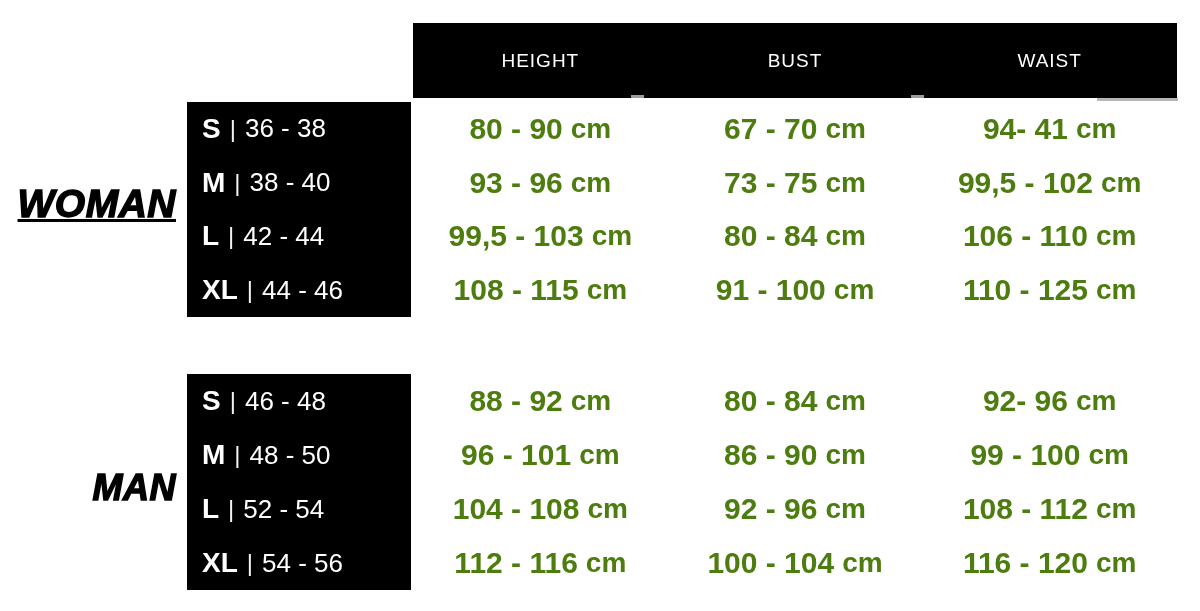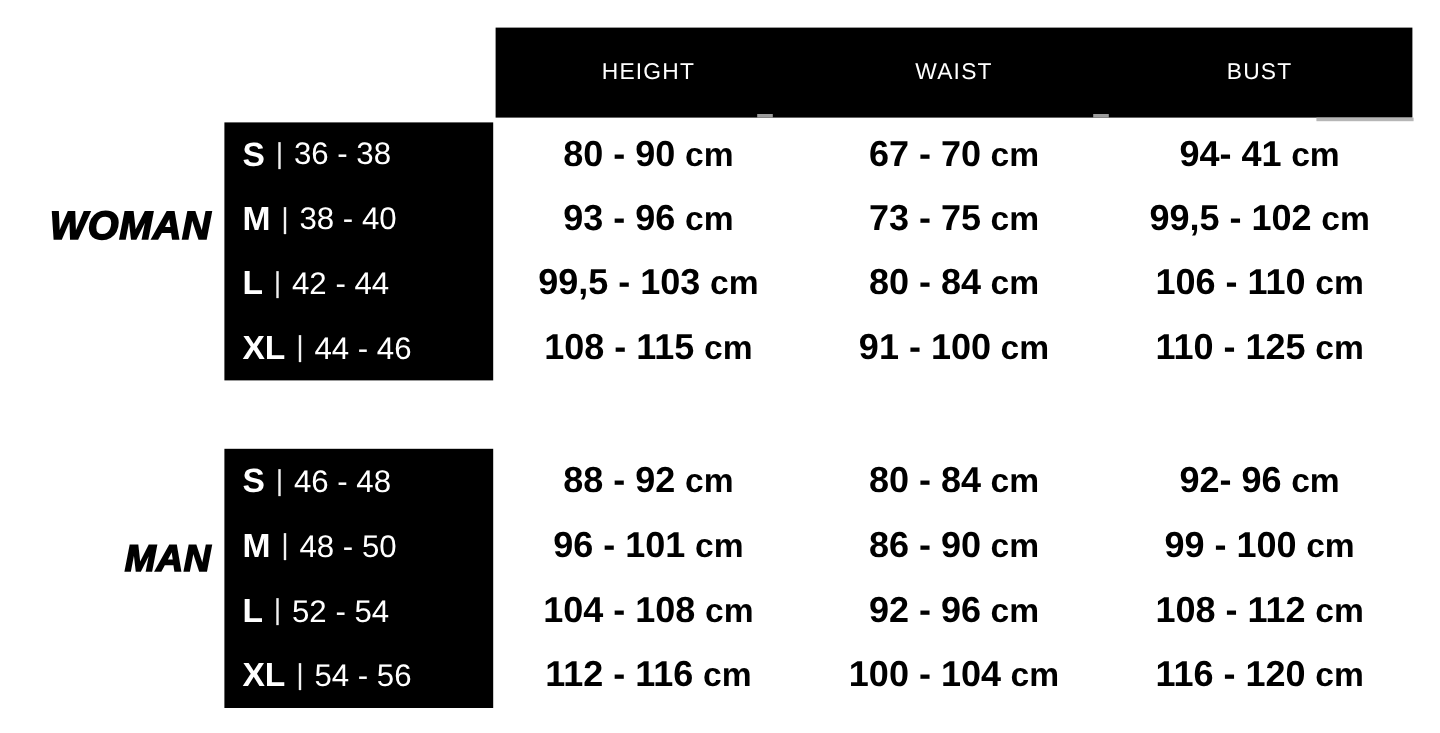--- a/index.html
+++ b/index.html
@@ -19,22 +19,22 @@
   .notch{position:absolute;bottom:0;width:13px;height:3px;background:#9c9c9c;}
   .n1{left:218px}
   .n2{left:498px}
   .edge-artifact{position:absolute;left:1097px;top:98px;width:81px;height:3px;background:#b6b6b6;}
   
   .group-label{
     position:absolute;left:0;width:176px;text-align:right;line-height:1;
     font-weight:700;font-style:italic;color:#000;
     -webkit-text-stroke:1.4px #000;letter-spacing:.5px;
   }
-  .woman-label{top:171px;font-size:33px;}
-  .man-label{top:450px;font-size:31px;}
+  .woman-label{top:184px;font-size:39px;text-decoration:underline;}
+  .man-label{top:470px;font-size:36px;}
   
   .sizebox{
     position:absolute;left:187px;width:224px;background:#000;
     display:flex;flex-direction:column;
   }
   .sizebox.woman{top:102px;height:215px;}
   .sizebox.man{top:374px;height:216px;}
   .sizerow{flex:1;display:flex;align-items:center;padding-left:15px;color:#fff;}
   .sz{font-weight:700;font-size:28px;}
   .sep{margin:0 9px;font-weight:400;font-size:24px;opacity:.95;}
@@ -42,34 +42,34 @@
   
   .datagrid{
     position:absolute;left:413px;width:764px;
     display:flex;flex-direction:column;
   }
   .datagrid.woman{top:102px;height:215px;}
   .datagrid.man{top:374px;height:216px;}
   .drow{flex:1;display:flex;}
   .dcell{
     flex:1;display:flex;align-items:center;justify-content:center;
-    color:#000000;
+    color:#4d7c0f;
   }
   .val{font-weight:700;font-size:30px;}
   .unit{font-weight:700;font-size:28px;margin-left:8px;}
 </style>
 </head>
 <body>
 
 <div class="stage">
 
   <div class="header">
     <div class="hcol">HEIGHT</div>
+    <div class="hcol">BUST</div>
     <div class="hcol">WAIST</div>
-    <div class="hcol">BUST</div>
     <div class="notch n1"></div>
     <div class="notch n2"></div>
   </div>
   <div class="edge-artifact"></div>
 
   <div class="group-label woman-label">WOMAN</div>
   <div class="group-label man-label">MAN</div>
 
   <div class="sizebox woman">
     <div class="sizerow">

